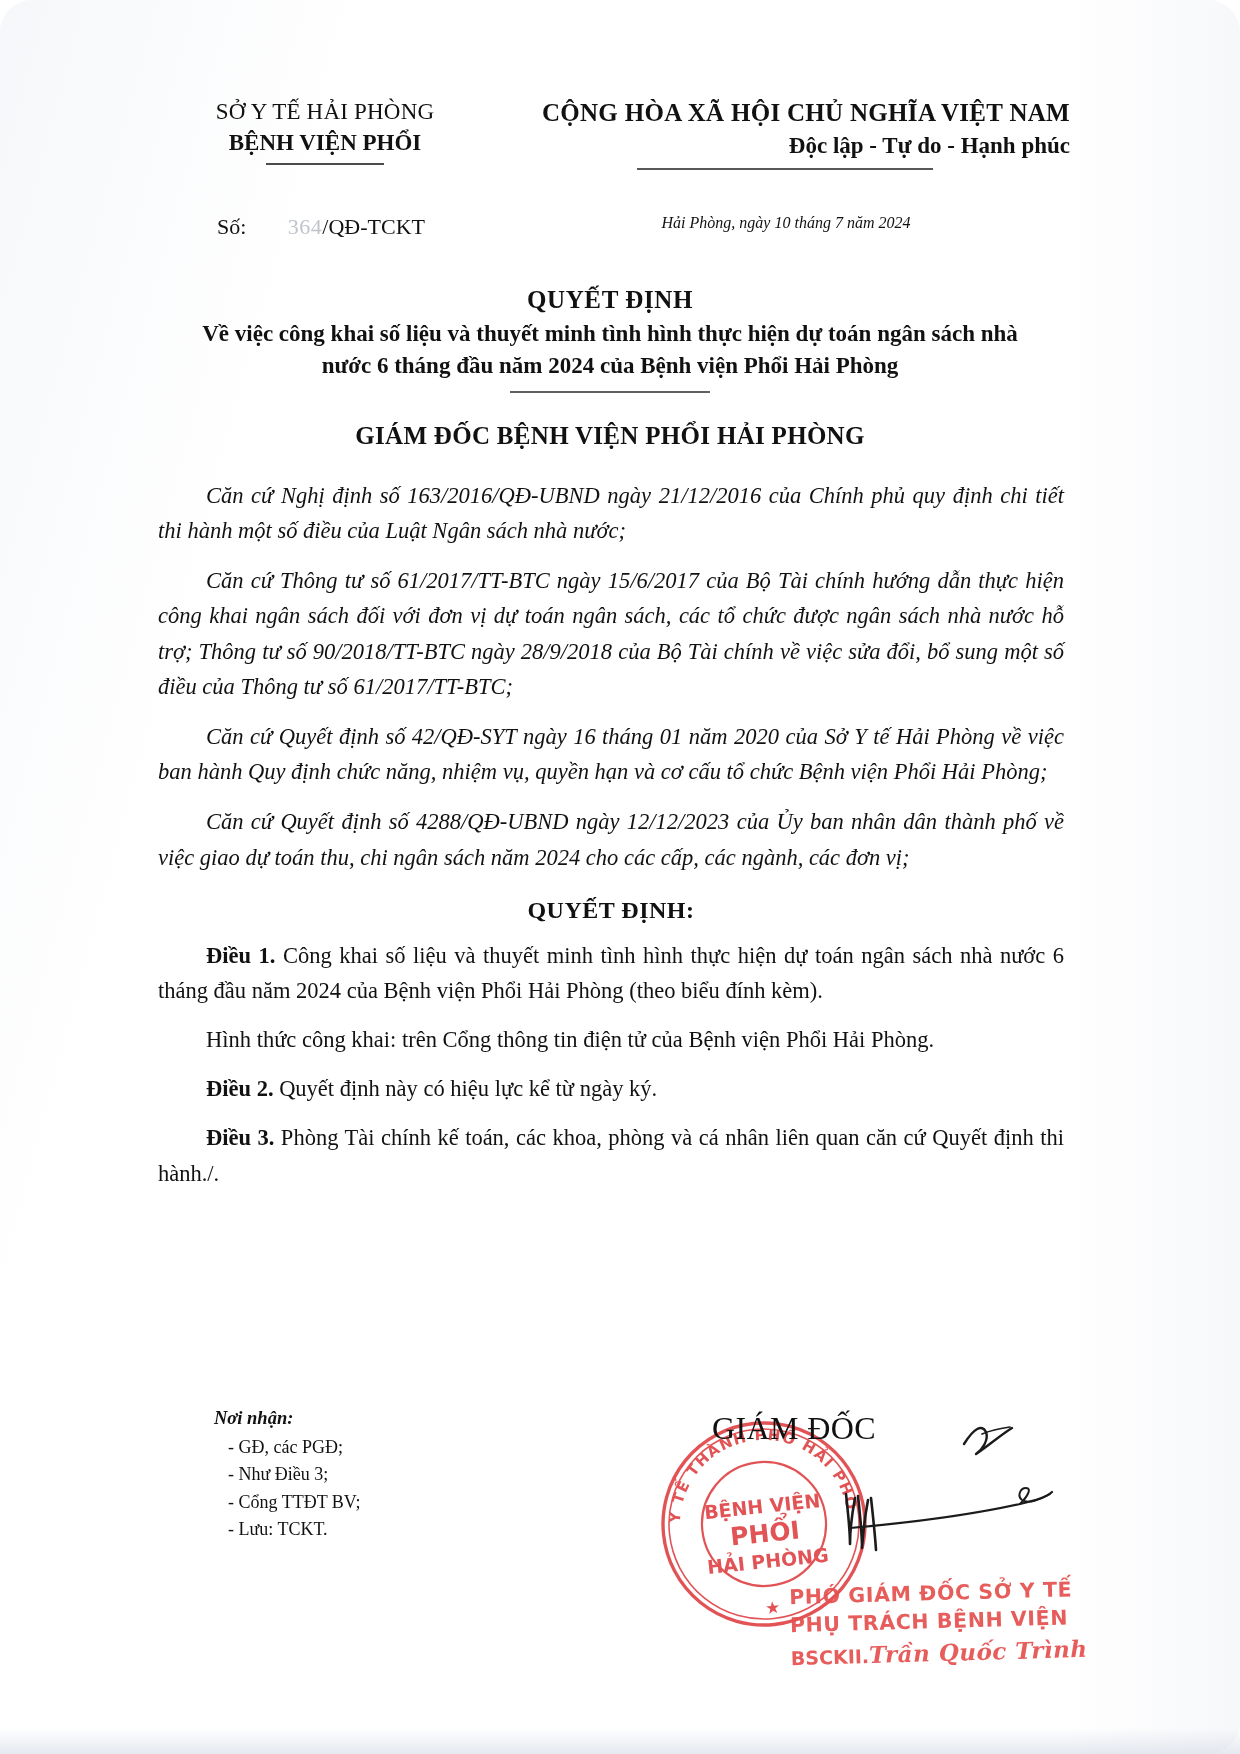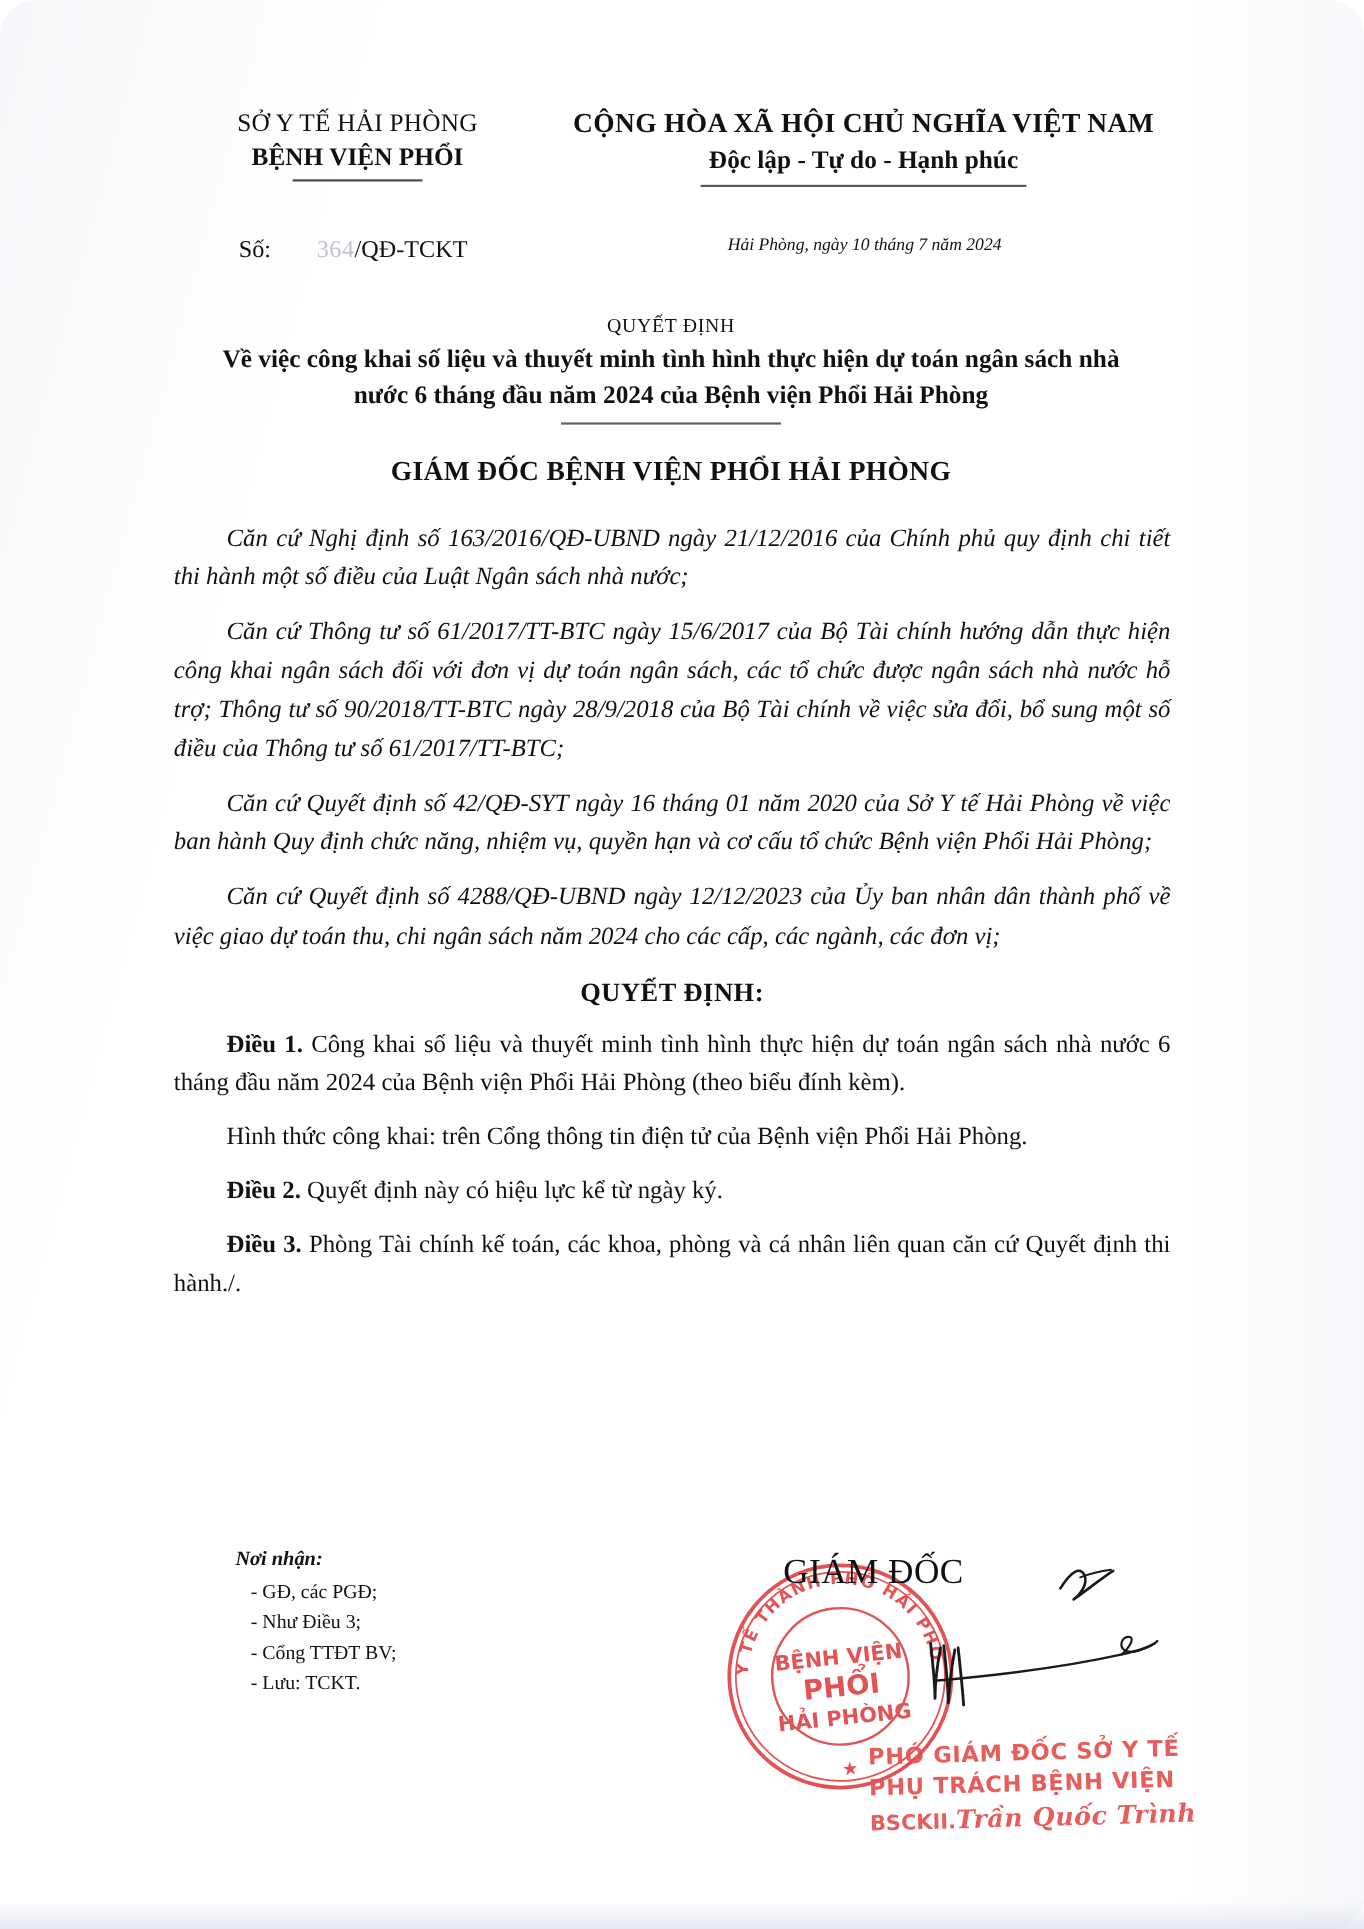--- a/index.html
+++ b/index.html
@@ -50,21 +50,21 @@
     display: flex;
     align-items: flex-start;
   }
   .hdr-left {
     width: 330px;
     text-align: center;
     padding-left: 10px;
   }
   .hdr-right {
     flex: 1;
-    text-align: center;
+    text-align: right;
     padding-left: 10px;
   }
   .org-1 {
     font-size: 23px;
     letter-spacing: .2px;
     line-height: 1.35;
     white-space: nowrap;
   }
   .org-2 {
     font-size: 23px;
@@ -130,22 +130,22 @@
     padding-left: 16px;
     white-space: nowrap;
   }
 
   
   .title-block {
     text-align: center;
     margin-top: 46px;
   }
   .title-main {
-    font-size: 18px;
-    font-weight: normal;
+    font-size: 25px;
+    font-weight: bold;
     letter-spacing: .6px;
   }
   .title-sub {
     font-size: 23px;
     font-weight: bold;
     line-height: 1.42;
     margin: 4px auto 0 auto;
     width: 840px;
   }
   .underline-title {

